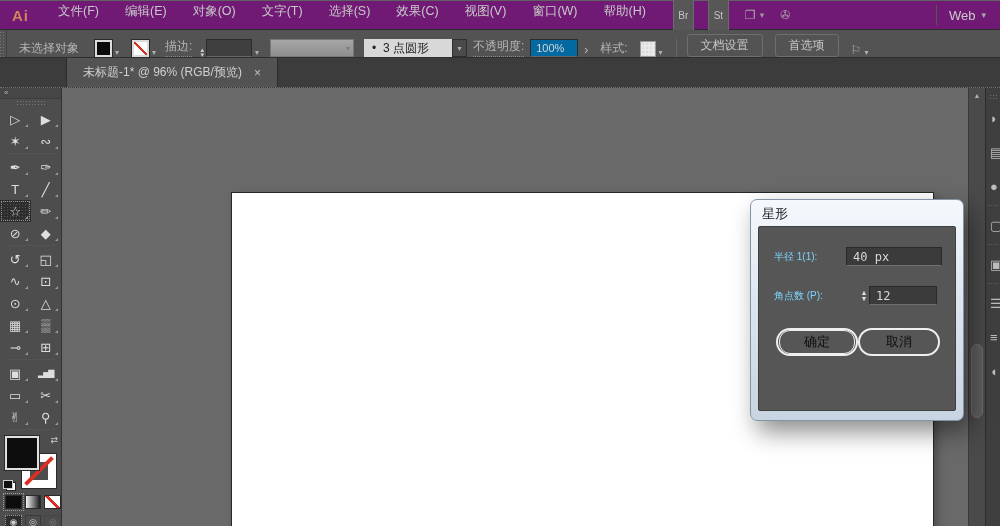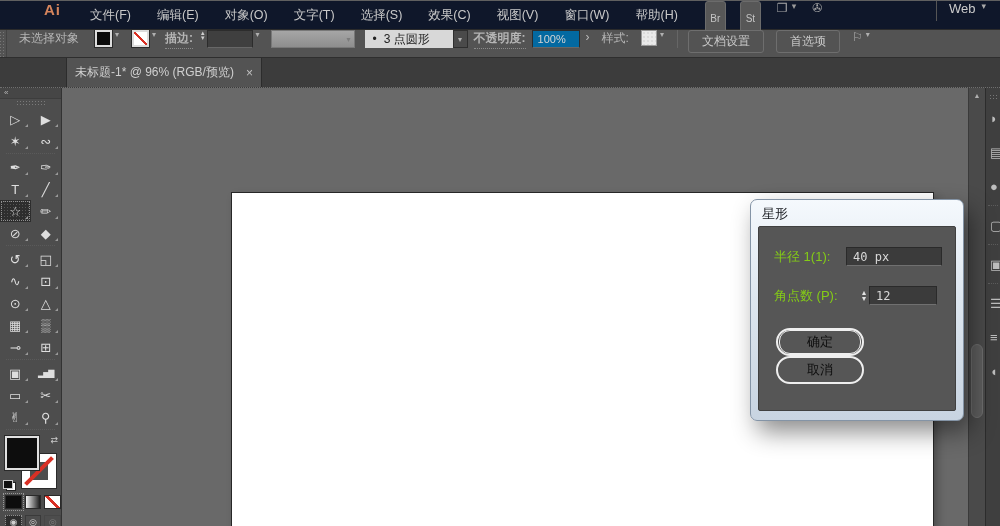--- a/index.html
+++ b/index.html
@@ -1,44 +1,44 @@
 <!DOCTYPE html>
 <html><head>
 <meta charset="utf-8">
 <style>
   * { margin:0; padding:0; box-sizing:border-box; }
   body { font-family:"Liberation Sans","DejaVu Sans",sans-serif; background:#222; }
   .app { position:relative; width:1000px; height:526px; overflow:hidden; background:#686868;
          font-family:"Liberation Sans","DejaVu Sans",sans-serif; }
 
   
-  .menubar { position:absolute; top:0; left:0; right:0; height:30px; background:#0f172a;
+  .menubar { position:absolute; top:0; left:0; right:0; height:30px; background:#701a75;
              border-top:1px solid #606060; border-bottom:1px solid #2b2b2b;
-             display:flex; align-items:flex-start;padding-left:32px; }
+             display:flex; align-items:center; }
   .ai-logo { color:#d4845c; font-weight:bold; font-size:15px; margin:0 16px 0 12px; letter-spacing:1px; }
   .menu-item { color:#c9c9c9; font-size:12.5px; padding:0 13px; line-height:28px; height:36px; cursor:default; }
   .mb-btn { width:21px; height:35px; background:#575757; border:1px solid #6b6b6b; border-radius:3px;
             color:#c4c4c4; font-size:10px; display:flex; align-items:center; justify-content:center;
             margin-left:14px; }
   .mb-icon { color:#a8a8a8; font-size:12px; margin-left:16px; }
   .mb-chevron { color:#9a9a9a; font-size:9px; margin-left:4px; }
   .mb-spacer { flex:1; }
   .mb-sep { width:1px; height:20px; background:#2e2e2e; border-right:1px solid #555; margin-right:12px; }
   .workspace { color:#cccccc; font-size:13px; margin-right:6px; }
   .ws-chevron { color:#aaa; font-size:9px; margin-right:14px; }
 
   
   .controlbar { position:absolute; top:30px; left:0; right:0; height:28px; background:#535353;
-                border-bottom:1px solid #2e2e2e; display:flex; align-items:flex-start;
+                border-bottom:1px solid #2e2e2e; display:flex; align-items:flex-end;
                 font-size:12px; color:#b5b5b5; }
   .grip { width:7px; align-self:stretch; margin-right:6px;
           background-image:radial-gradient(#777 0.8px, transparent 1px);
           background-size:3px 3px; background-position:2px 4px; border-right:1px solid #444; }
   .cb-label { margin:0 6px; white-space:nowrap; }
-  .cb-link { border-bottom:1px dotted #8a8a8a; padding-bottom:1px;font-weight:bold; }
+  .cb-link { border-bottom:1px dotted #8a8a8a; padding-bottom:1px; }
   .swatch { width:17px; height:17px; border:2px solid #dcdcdc; box-shadow:0 0 0 1px #2a2a2a; margin-left:10px; }
   .sw-fill { background:#0a0a0a; }
   .sw-stroke { background:#fff linear-gradient(45deg, transparent 43%, #d93025 43%, #d93025 57%, transparent 57%); }
   .cb-chevron { color:#b0b0b0; font-size:8px; margin:0 3px 0 3px; }
   .spin { display:flex; flex-direction:column; line-height:5px; font-size:7px; color:#cfcfcf; margin:0 2px; }
   .dark-field { height:18px; background:#3f3f3f; border:1px solid #2c2c2c; border-bottom-color:#676767; }
   .stroke-field { width:46px; }
   .gray-dd { width:84px; height:18px; background:linear-gradient(180deg,#a6a6a6,#8e8e8e);
              border:1px solid #787878; margin-left:8px; display:flex; align-items:center;
              justify-content:flex-end; }
@@ -56,21 +56,21 @@
                   background-size:4px 4px; margin-left:6px; }
   .cb-sep { width:1px; height:18px; background:#3a3a3a; border-right:1px solid #666; margin:0 10px; }
   .cb-btn { border:1px solid #6e6e6e; border-radius:3px; color:#c9c9c9; padding:2px 13px;
             font-size:12px; background:transparent; margin-right:12px; white-space:nowrap; }
   .flag-icon { color:#b0b0b0; font-size:12px; }
 
   
   .tabbar { position:absolute; top:58px; left:0; right:0; height:30px; background:#3c3c3c;
             border-bottom:1px dotted #6f6f6f; }
   .doc-tab { margin-left:66px; height:29px; background:#535353; display:inline-flex; align-items:center;
-             padding:0 8px; color:#cfcfcf; font-size:12px; gap:12px; border-right:1px solid #2c2c2c;
+             padding:0 16px; color:#cfcfcf; font-size:12px; gap:12px; border-right:1px solid #2c2c2c;
              border-left:1px solid #2c2c2c; }
   .tab-close { color:#c0c0c0; font-size:12px; }
 
   
   .toolbar { position:absolute; left:0; top:88px; bottom:0; width:62px; background:#4d4d4d;
              border-right:1px solid #333; }
   .tb-head { height:11px; background:#464646; color:#b5b5b5; font-size:8px; line-height:10px;
              padding-left:4px; border-bottom:1px solid #3d3d3d; }
   .tb-dots { height:7px; margin:1px 16px;
              background-image:radial-gradient(#7a7a7a 0.8px, transparent 1px);
@@ -130,28 +130,28 @@
   .dock-sep { border-top:1px dotted #5c5c5c; margin:2px 2px; }
 
   
   .dialog { position:absolute; left:750px; top:199px; width:214px; height:222px;
             background:linear-gradient(180deg,#f5f9fd 0%,#dde6ef 45%,#c8d4e1 100%);
             border:1px solid #8494a6; border-radius:7px; box-shadow:7px 11px 24px rgba(0,0,0,.45); }
   .dlg-titlebar { height:14px; line-height:27px; padding-left:11px; color:#14171c; font-size:13px; }
   .dlg-body { position:absolute; left:7px; right:7px; top:26px; bottom:9px; background:#565656;
               border:1px solid #404040; border-radius:2px; padding:20px 13px 0 15px; }
   .fld-row { display:flex; align-items:center; margin-bottom:20px; }
-  .fld-label { width:88px; color:#84cc16; font-size:13px; white-space:nowrap; }
+  .fld-label { width:88px; color:#7dd3fc; font-size:10px; white-space:nowrap; }
   .fld-input { width:96px; height:19px; background:#3b3b3b; border:1px solid #2a2a2a;
                border-bottom-color:#707070; color:#d8d8d8; font-size:12px; padding:0 6px;
                font-family:"DejaVu Sans Mono","Liberation Mono",monospace; }
   .fld-input.short { width:68px; }
   .dlg-spin { display:flex; flex-direction:column; line-height:6px; font-size:8px; color:#e2e2e2;
               margin-right:3px; }
-  .btn-row { display:flex; justify-content:space-between; padding:3px 2px 0 2px;flex-direction:column; }
+  .btn-row { display:flex; justify-content:space-between; padding:3px 2px 0 2px; }
   .pill-btn { height:28px; width:88px; border:2px solid #efefef; border-radius:15px; background:transparent;
               color:#0d0d0d; font-size:13px; display:flex; align-items:center; justify-content:center;
               font-family:"Liberation Sans","DejaVu Sans",sans-serif; }
   .pill-btn .inner { width:100%; height:100%; border-radius:11px; display:flex; align-items:center;
                      justify-content:center; margin:11px; }
   .pill-btn.default .inner { border:1px solid #efefef; margin:1px; }
 </style>
 </head>
 <body>
 

